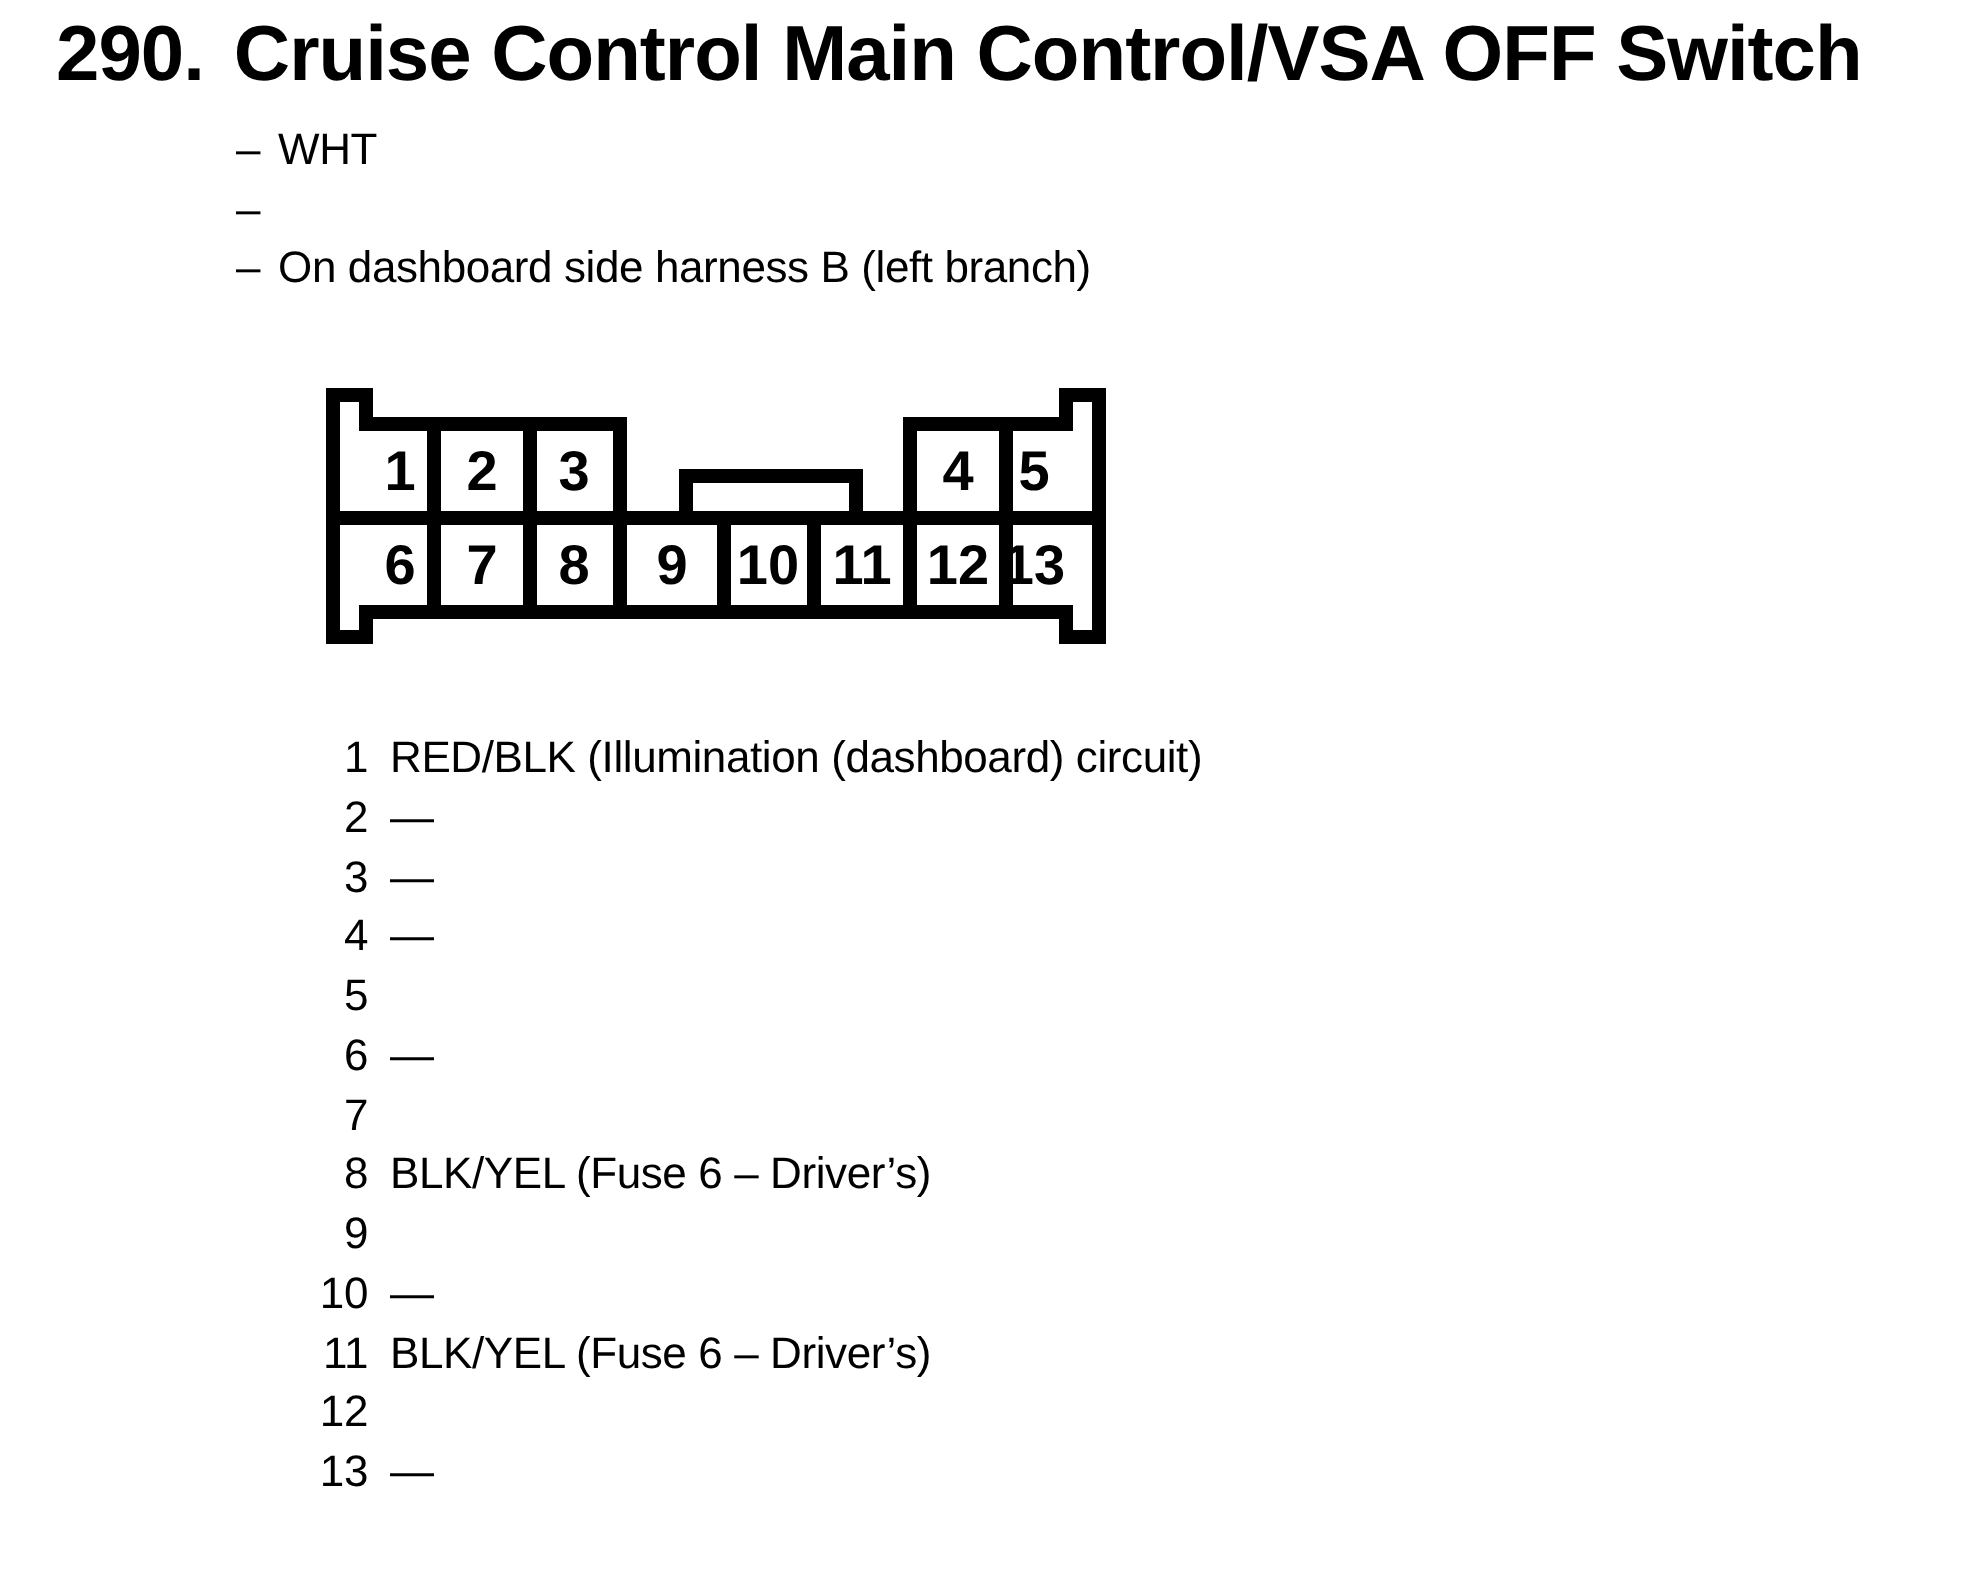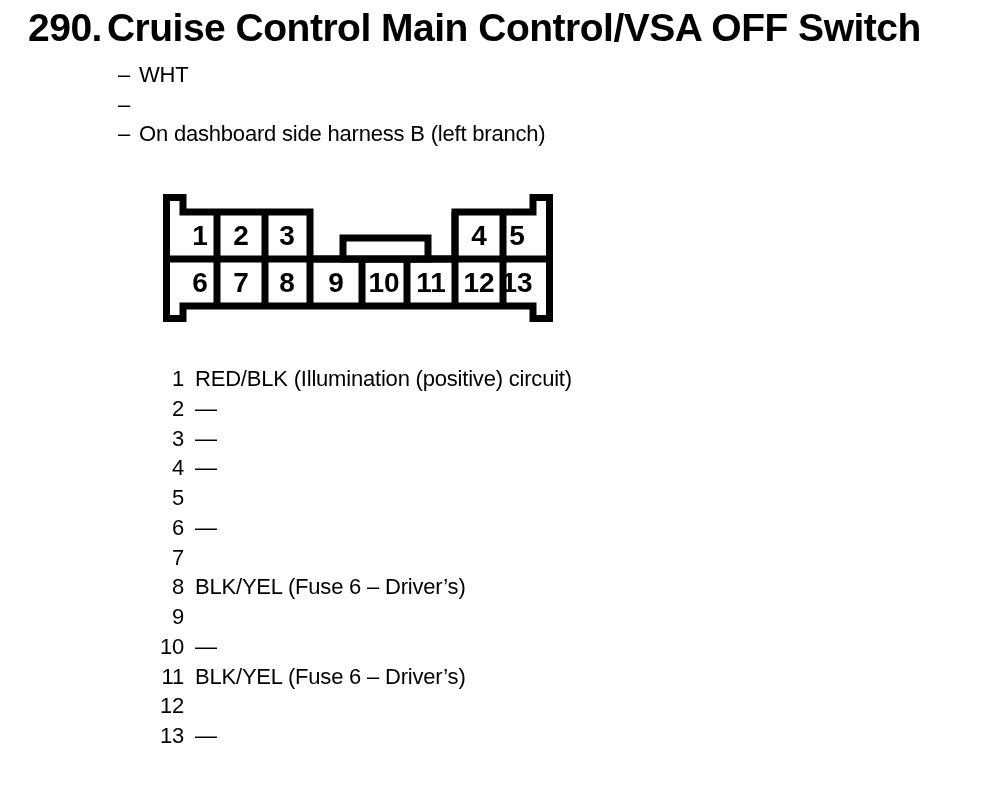--- a/index.html
+++ b/index.html
@@ -15,21 +15,21 @@
     color: #000000;
     font-family: "Liberation Sans", sans-serif;
     overflow: hidden;
   }
   
   .title-row {
     position: absolute;
     left: 28px;
     top: 8px;
     display: flex;
-    gap: 5px;
+    gap: 15px;
     font-weight: bold;
     font-size: 39px;
     line-height: 39px;
     white-space: nowrap;
     letter-spacing: -0.5px;
   }
   
   .bullets {
     position: absolute;
     left: 118px;
@@ -121,21 +121,21 @@
     <text x="173" y="98">9</text>
     <text x="221" y="98">10</text>
     <text x="268" y="98">11</text>
     <text x="316" y="98">12</text>
     <text x="354" y="98">13</text>
   </svg>
 
   <div class="pin-list">
     <div class="pin-row">
       <span class="pin-num">1</span>
-      <span class="pin-desc">RED/BLK (Illumination (positive) circuit)</span>
+      <span class="pin-desc">RED/BLK (Illumination (dashboard) circuit)</span>
     </div>
     <div class="pin-row">
       <span class="pin-num">2</span>
       <span class="pin-desc">—</span>
     </div>
     <div class="pin-row">
       <span class="pin-num">3</span>
       <span class="pin-desc">—</span>
     </div>
     <div class="pin-row">

